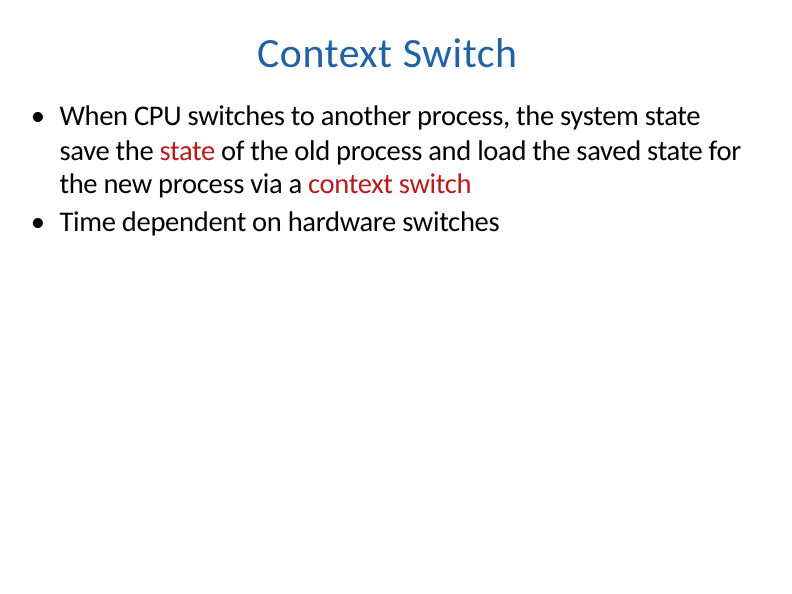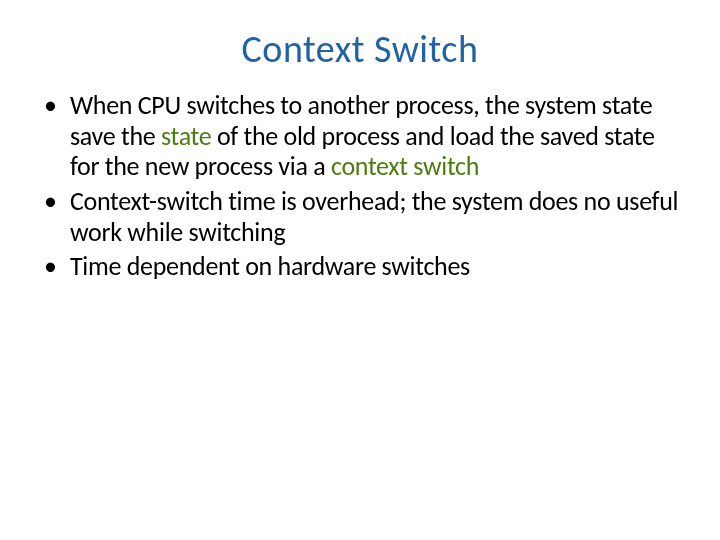--- a/index.html
+++ b/index.html
@@ -9,21 +9,21 @@
     height: 540px;
     background: #ffffff;
     font-family: Calibri, "Segoe UI", Arial, sans-serif;
     color: #000000;
     overflow: hidden;
   }
   .slide {
     width: 720px;
     height: 540px;
     box-sizing: border-box;
-    padding: 18px 28px 20px 28px;
+    padding: 18px 28px 20px 12px;
   }
   .title {
     text-align: center;
     font-size: 38px;
     color: #2162a5;
     margin: 8px 0 18px 0;
     font-weight: 400;
     letter-spacing: 0.5px;
   }
   ul.bullets {
@@ -41,31 +41,28 @@
     letter-spacing: -0.3px;
   }
   ul.bullets > li::before {
     content: "•";
     position: absolute;
     left: 4px;
     top: 0;
     font-size: 26px;
     color: #000;
   }
-  .red { color: #4d7c0f; }
+  .red { color: #b91c1c; }
 </style>
 </head>
 <body>
 
 <div class="slide">
   <h1 class="title">Context Switch</h1>
   <ul class="bullets">
     <li>
       <span>When CPU switches to another process, the system state save the </span><span class="red">state</span><span> of the old process and load the saved state for the new process via a </span><span class="red">context switch</span>
     </li>
     <li>
-      <span>Context-switch time is overhead; the system does no useful work while switching</span><span class="red"></span><span></span><span class="red"></span>
-    </li>
-    <li>
       <span>Time dependent on hardware switches</span><span class="red"></span><span></span><span class="red"></span>
     </li>
   </ul>
 </div>
 
 </body></html>

